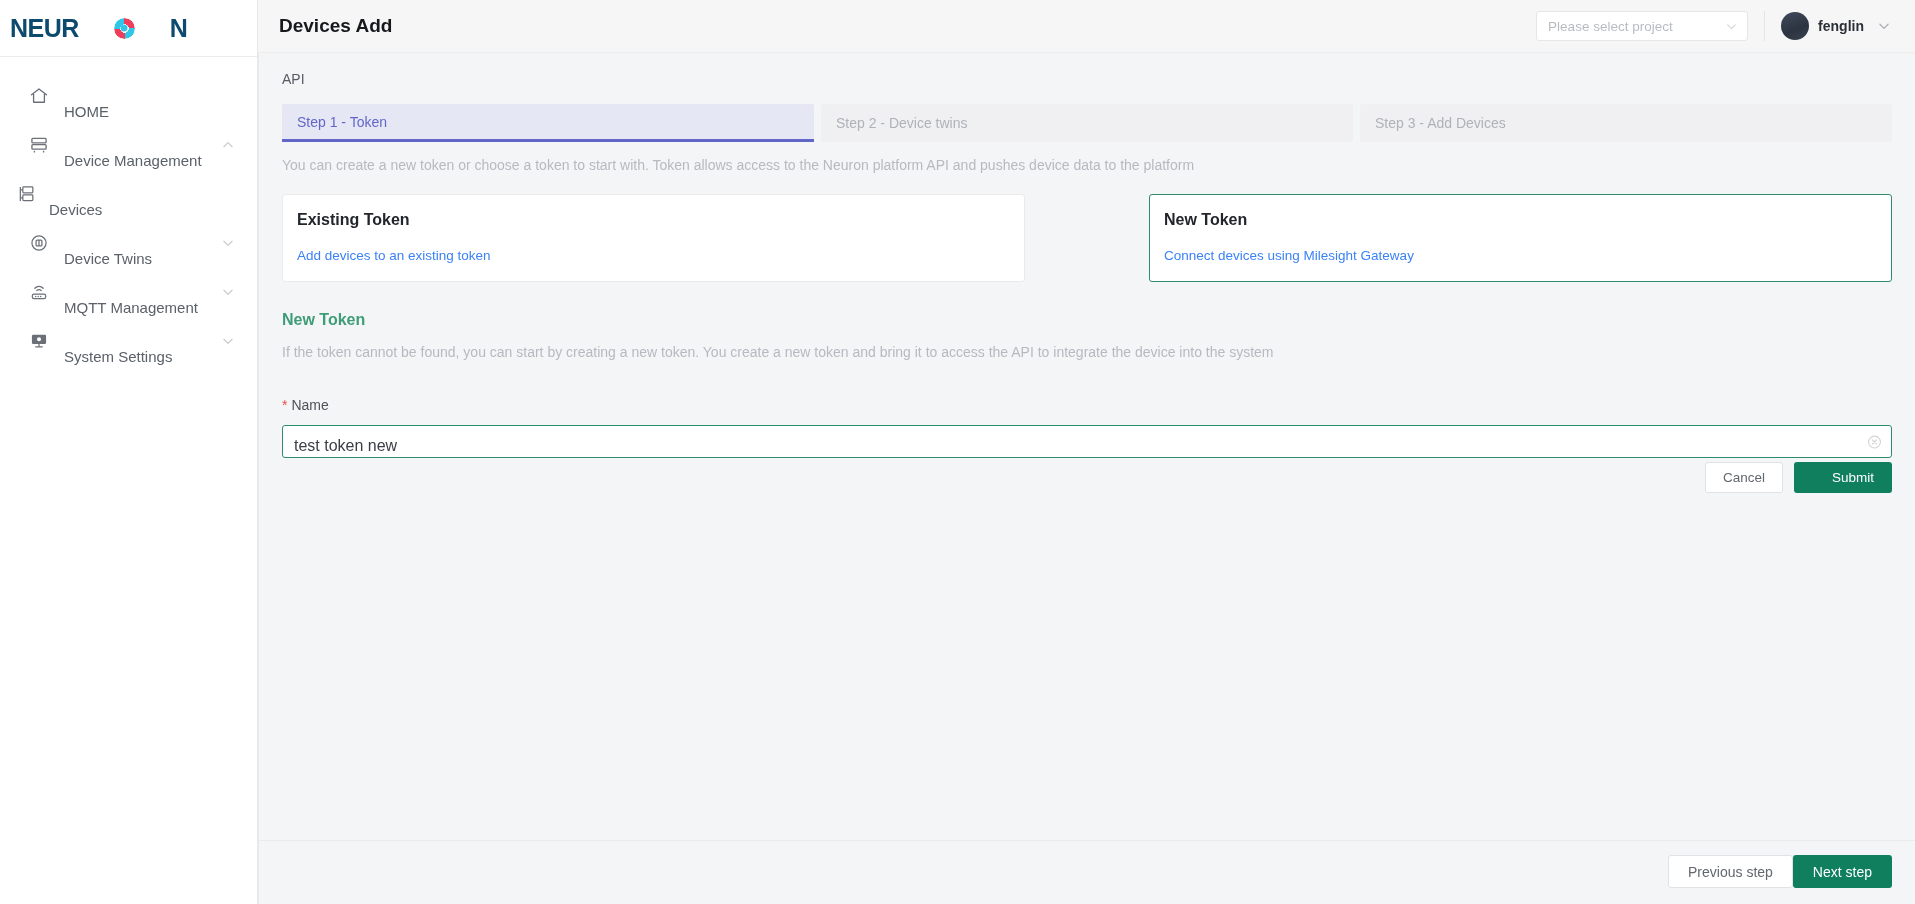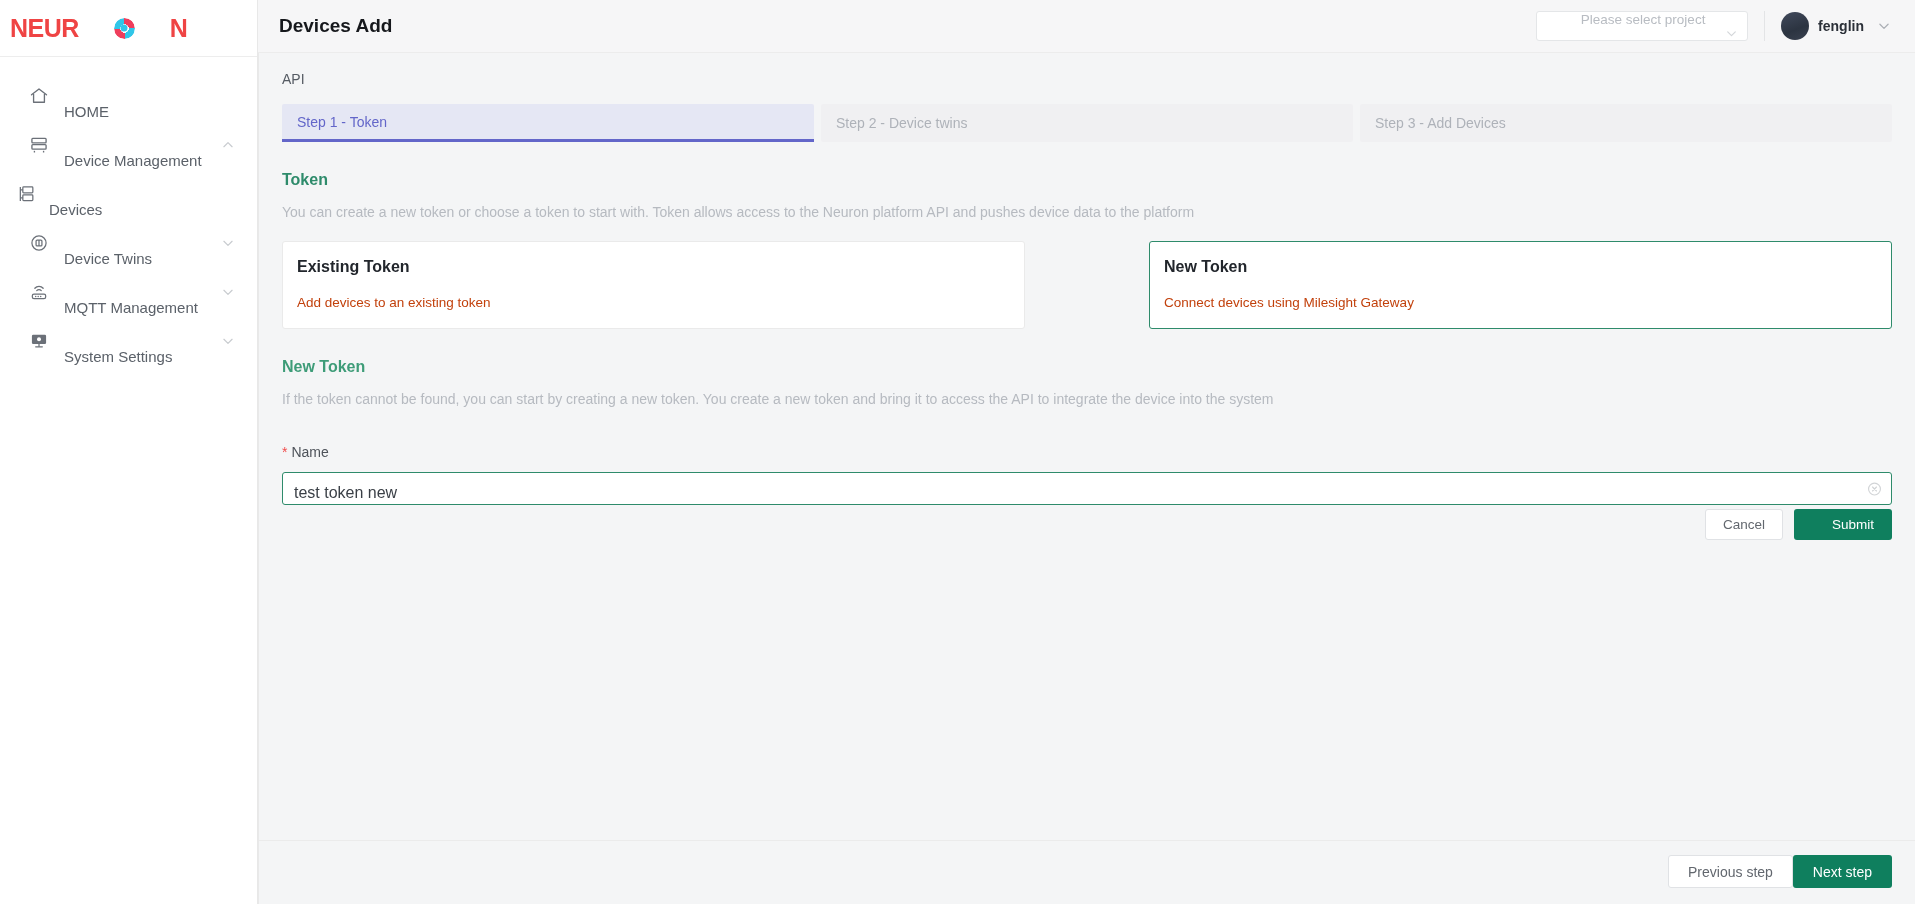--- a/index.html
+++ b/index.html
@@ -16,21 +16,21 @@
     width: 258px; height: 904px; background: #ffffff;
     border-right: 1px solid #e8e8e8; flex: 0 0 258px;
     display: flex; flex-direction: column;
   }
   .logo-wrap {
     height: 57px; display: flex; align-items: center;
     padding-left: 10px; border-bottom: 1px solid #ededed;
     margin: 0 0 0 0;
   }
   .logo { display: flex; align-items: center; font-weight: 800;
-    font-size: 25px; letter-spacing: -0.5px; color: #ef4444; gap: 34px; }
+    font-size: 25px; letter-spacing: -0.5px; color: #0c4a6e; gap: 34px; }
   .logo .lg-a, .logo .lg-b { font-family: "Liberation Sans", sans-serif; }
   .logo-mark {
     width: 21px; height: 21px; margin: 0 1px; position: relative;
     display: inline-block; vertical-align: middle;
   }
   .logo-mark .ring-r {
     position: absolute; inset: 0; border-radius: 50%;
     background:
       radial-gradient(circle at 50% 50%, #ffffff 0 28%, transparent 29%),
       conic-gradient(#ef3e5c 0 25%, #30c6e8 25% 50%, #ef3e5c 50% 75%, #30c6e8 75% 100%);
@@ -61,21 +61,21 @@
   .topbar {
     height: 53px; flex: 0 0 53px; background: #f6f6f7;
     display: flex; align-items: center; padding: 0 24px 0 16px;
     border-bottom: 1px solid #ececec;
   }
   .page-title { font-size: 19px; font-weight: bold; color: #16181c; margin-left: 5px; }
   .topbar-right { margin-left: auto; display: flex; align-items: center; }
   .proj-select {
     width: 212px; height: 30px; background: #fff; border: 1px solid #e4e6e8;
     border-radius: 3px; display: flex; align-items: center;
-    padding: 0 9px 0 11px; color: #b8bcc2; font-size: 13.5px; flex-direction: column;
+    padding: 0 9px 0 11px; color: #b8bcc2; font-size: 13.5px;
   }
   .proj-select .chev { margin-left: auto; width: 13px; height: 13px; opacity:.55; }
   .divider-v { width: 1px; height: 30px; background: #e3e4e6; margin: 0 16px; }
   .user-box { display: flex; align-items: center; cursor: pointer; }
   .avatar { width: 28px; height: 28px; border-radius: 50%;
     background: linear-gradient(160deg,#414a5c 0%, #2c3441 60%, #39414f 100%);
     margin-right: 9px; }
   .user-name { font-size: 14px; font-weight: bold; color: #2b3038; }
   .user-box .chev { margin-left: 13px; width: 14px; height: 14px; opacity: .6; }
 
@@ -101,21 +101,21 @@
   .sec-desc { font-size: 14px; color: #b6bac0; margin-top: 15px; }
 
   .cards { display: flex; gap: 0; margin-top: 21px; }
   .card {
     height: 88px; background: #ffffff; border: 1px solid #eaeaea;
     border-radius: 3px; padding: 16px 0 0 14px; cursor: pointer;
   }
   .card.existing { width: 760px; }
   .card.newtok  { width: 760px; margin-left: 124px; border: 1.5px solid #2e8b6b; }
   .card-title { font-size: 16px; font-weight: bold; color: #22262c; }
-  .card-sub { font-size: 13.5px; color: #c2410c; margin-top: 19px; }
+  .card-sub { font-size: 13.5px; color: #3b82f6; margin-top: 19px; }
 
   .field-label { margin-top: 37px; font-size: 14px; color: #4e535a; }
   .req { color: #f04b4b; margin-right: 4px; }
   .input-row { margin-top: 12px; position: relative; }
   .text-input {
     width: 100%; height: 33px; border: 1px solid #2e8b6b; border-radius: 3px;
     background: #fff; padding: 8px 34px 0 11px; font-size: 16px;
     color: #3a3f46; font-family: "Liberation Sans", sans-serif;
   }
   .clear-ico {
@@ -290,21 +290,20 @@
             <span>Step 1 - Token</span>
           </div>
           <div class="step">
             <span>Step 2 - Device twins</span>
           </div>
           <div class="step">
             <span>Step 3 - Add Devices</span>
           </div>
         </div>
 
-        <h2 class="sec-title">Token</h2>
         <p class="sec-desc">You can create a new token or choose a token to start with. Token allows access to the Neuron platform API and pushes device data to the platform</p>
 
         <div class="cards">
           <div class="card existing">
             <div class="card-title">Existing Token</div>
             <div class="card-sub">Add devices to an existing token</div>
           </div>
           <div class="card newtok">
             <div class="card-title">New Token</div>
             <div class="card-sub">Connect devices using Milesight Gateway</div>

